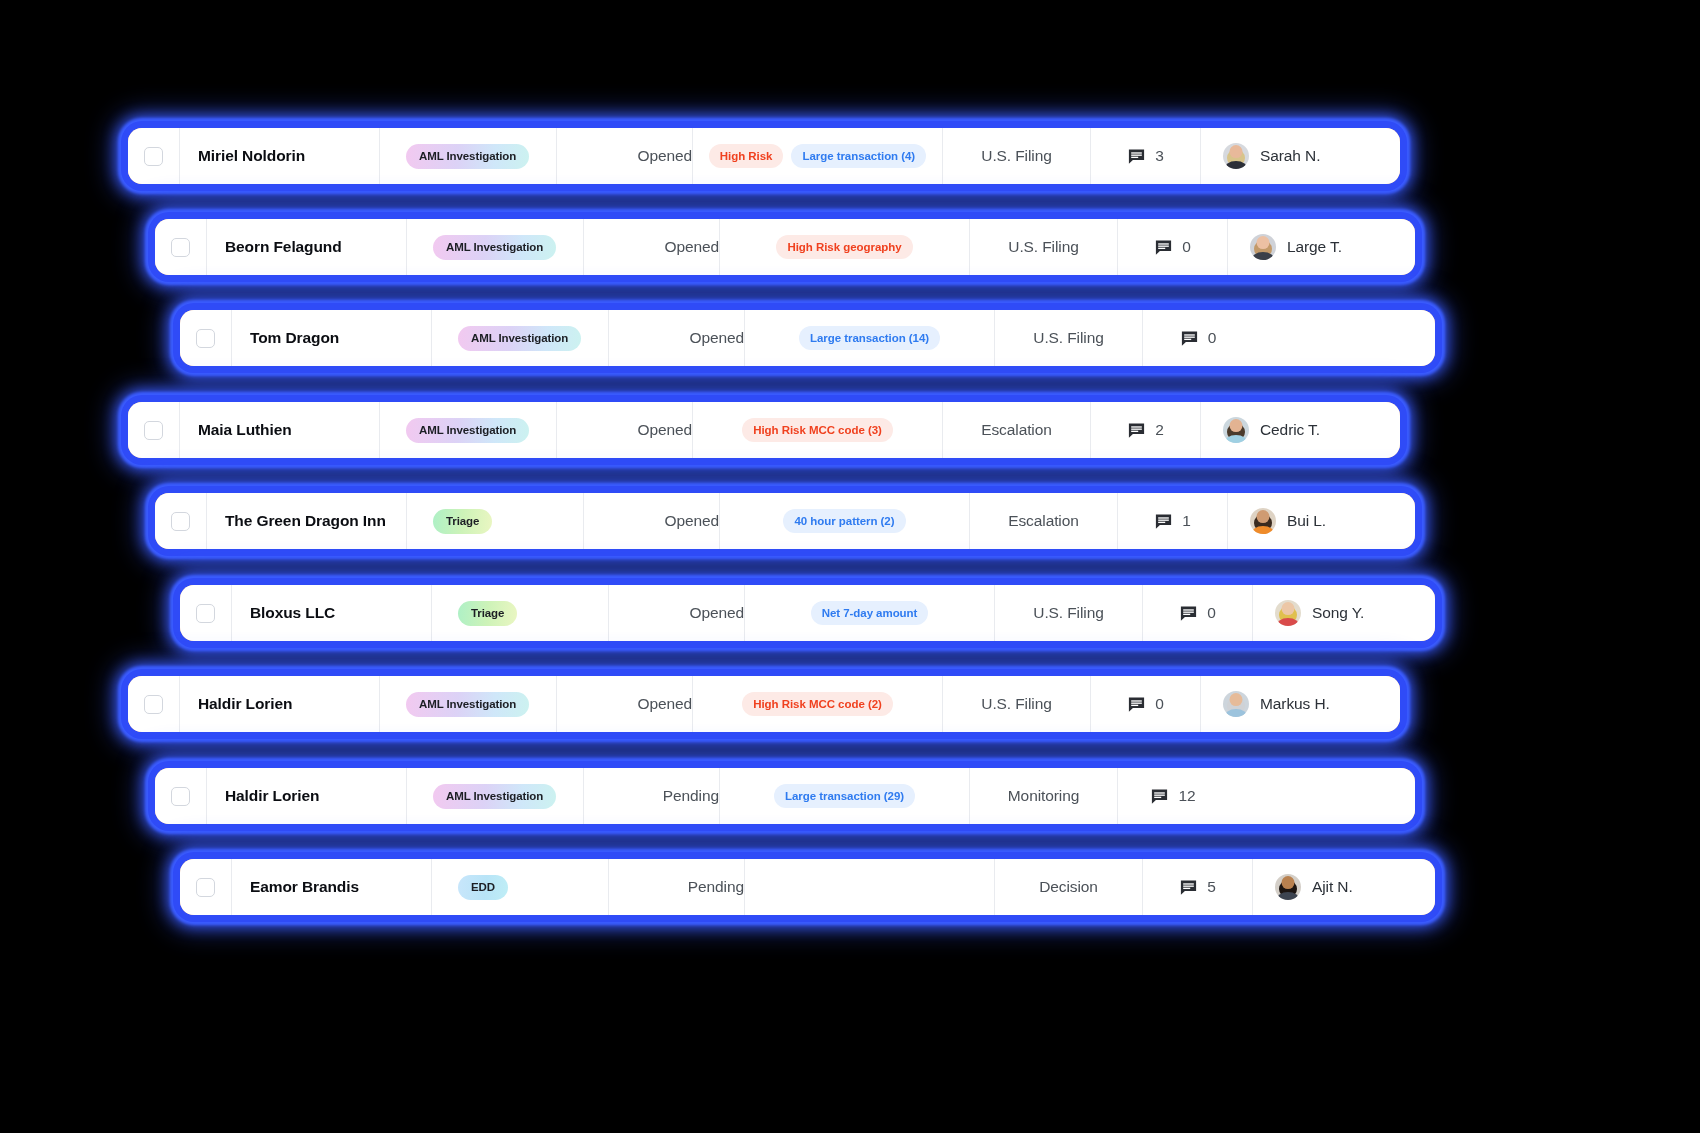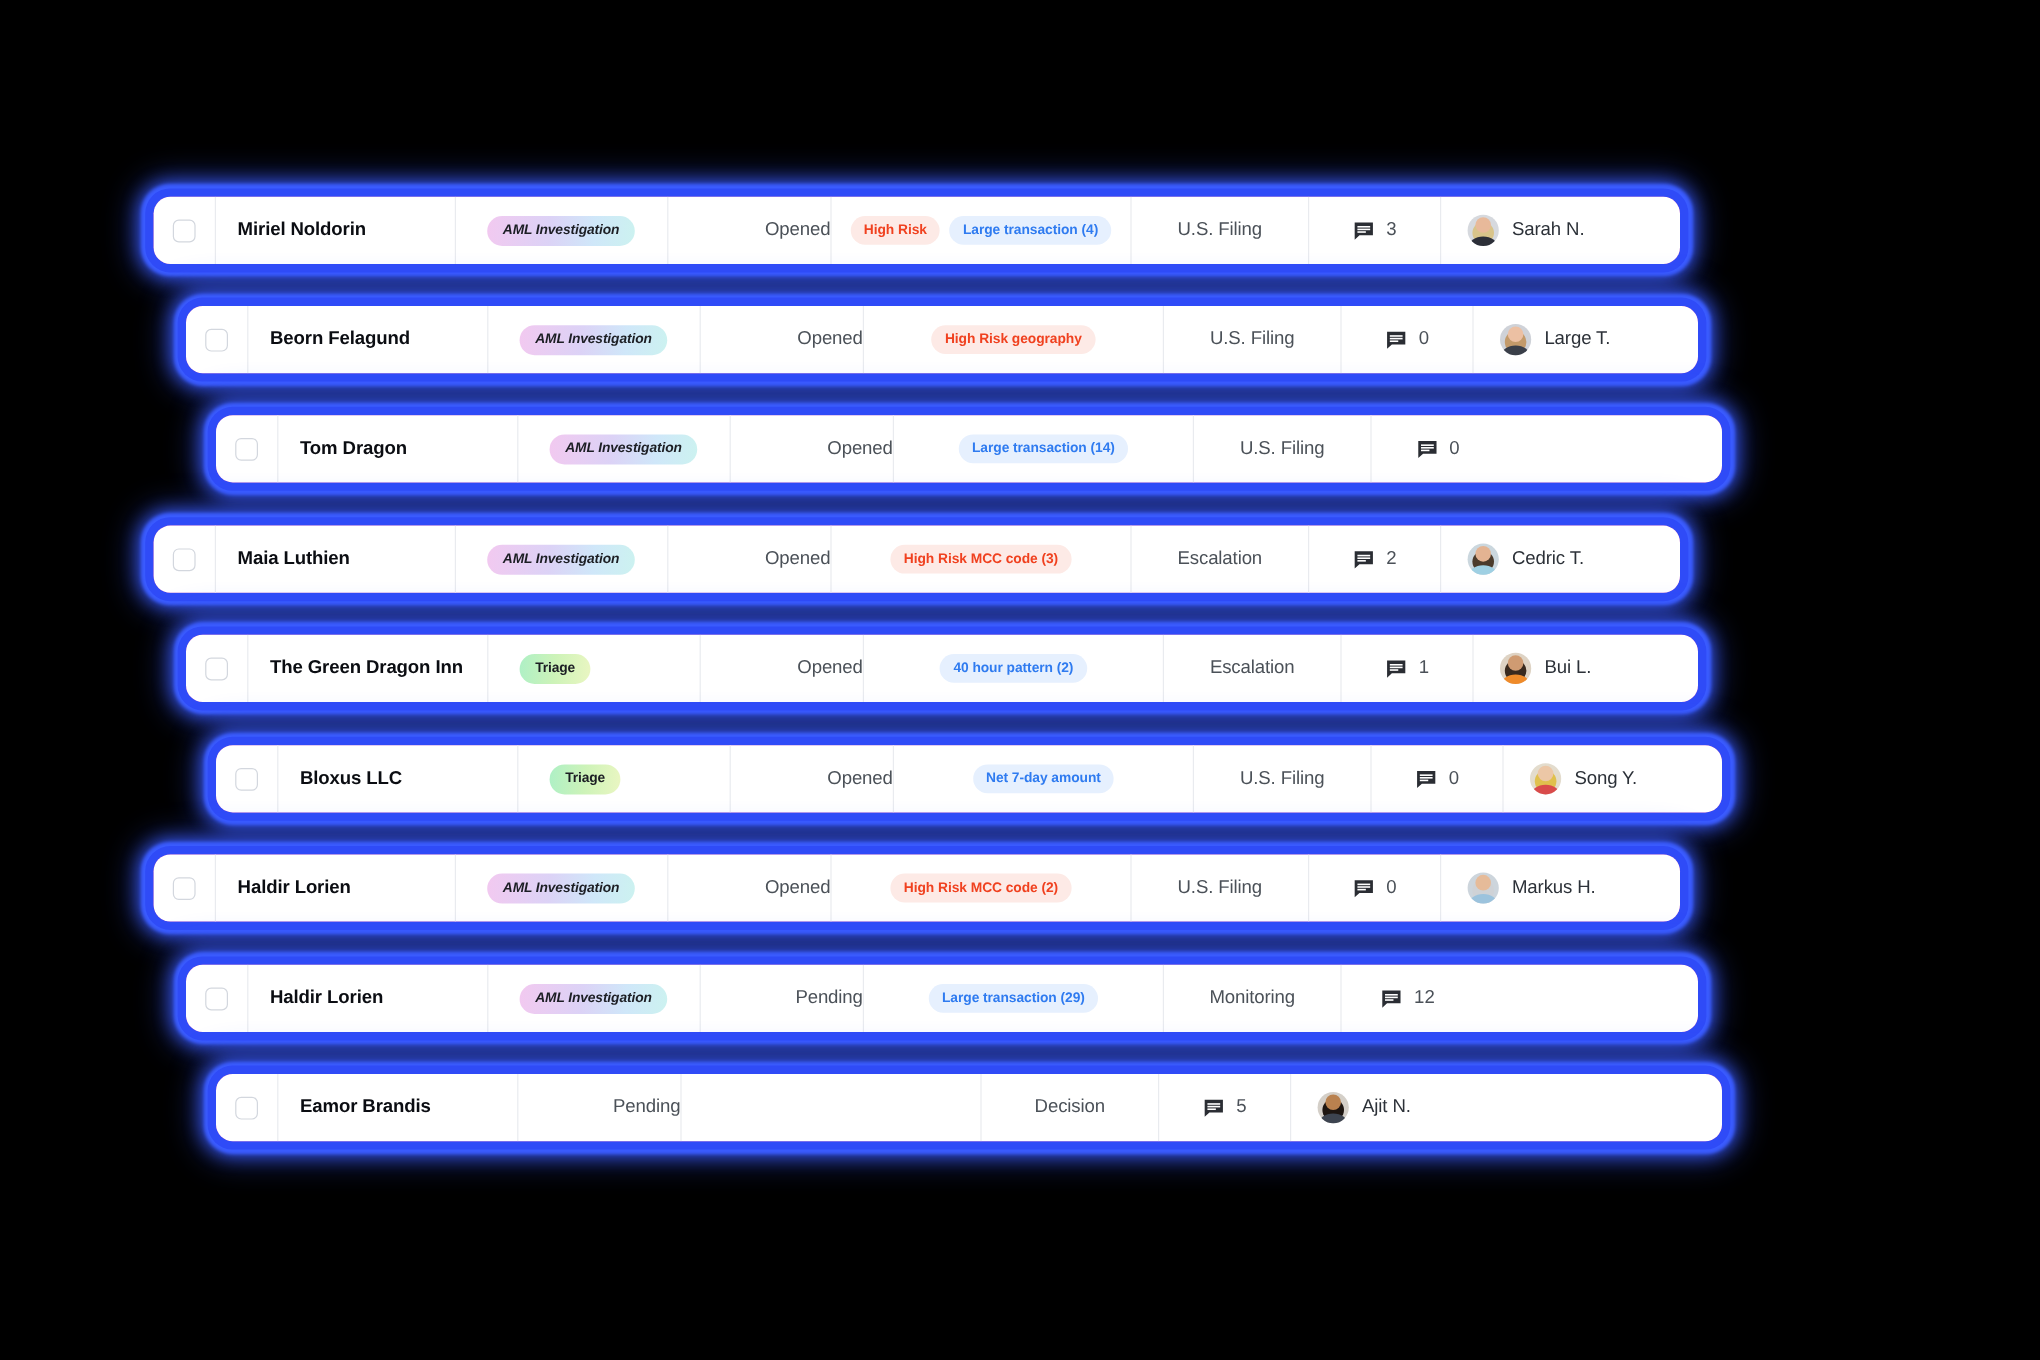--- a/index.html
+++ b/index.html
@@ -19,27 +19,26 @@
   #board {
     position: absolute;
     inset: 0;
   }
 
   
   .row-wrap {
     position: absolute;
     height: 56px;
     border-radius: 14px;
-    background: #a21caf;
+    background: #fdba74;
     box-shadow:
       0 0 0 7px #2f4bf7,
       0 0 3px 10px #3b5cff,
       0 0 14px 12px rgba(59, 92, 255, 0.85),
       0 0 26px 16px rgba(59, 92, 255, 0.45);
-    margin-top: 36px;
   }
 
   .row {
     display: flex;
     align-items: stretch;
     height: 100%;
     width: 100%;
     border-radius: 14px;
     overflow: hidden;
     background: #ffffff;
@@ -96,21 +95,20 @@
     padding: 0 13px;
     border-radius: 13px;
     font-size: 11.5px;
     font-weight: 600;
     color: #1c1e24;
     letter-spacing: -0.1px;
     white-space: nowrap;
   }
   .badge.aml {
     background: linear-gradient(95deg, #f2c9f0 0%, #dcd2f6 42%, #cfe7f9 72%, #ccf2f0 100%);
-    font-style: italic;
   }
   .badge.triage {
     background: linear-gradient(95deg, #aef0c6 0%, #cdf3b8 50%, #eaf6c2 100%);
   }
   .badge.edd {
     background: linear-gradient(95deg, #c8e6fb 0%, #b8e4f7 55%, #bfeef6 100%);
   }
 
   
   .c-status {
@@ -514,20 +512,23 @@
       </div>
     </div>
     <div class="row-wrap" style="left: 180px; top: 859px; width: 1255px;">
       <div class="row">
         <div class="cell c-check">
           <div class="checkbox"></div>
         </div>
         <div class="cell c-name">
           <span class="name-text">Eamor Brandis</span>
         </div>
+        <div class="cell c-type">
+          <span class="badge edd">EDD</span>
+        </div>
         <div class="cell c-status">
           <span class="status-text">Pending</span>
         </div>
         <div class="cell c-tags"></div>
         <div class="cell c-queue">
           <span class="queue-text">Decision</span>
         </div>
         <div class="cell c-comments">
           <svg width="19" height="19" viewBox="0 0 20 20">
             <path d="M2 2.6h16v11.2H6.2L2 17.6z" fill="#2a2d33"></path>

